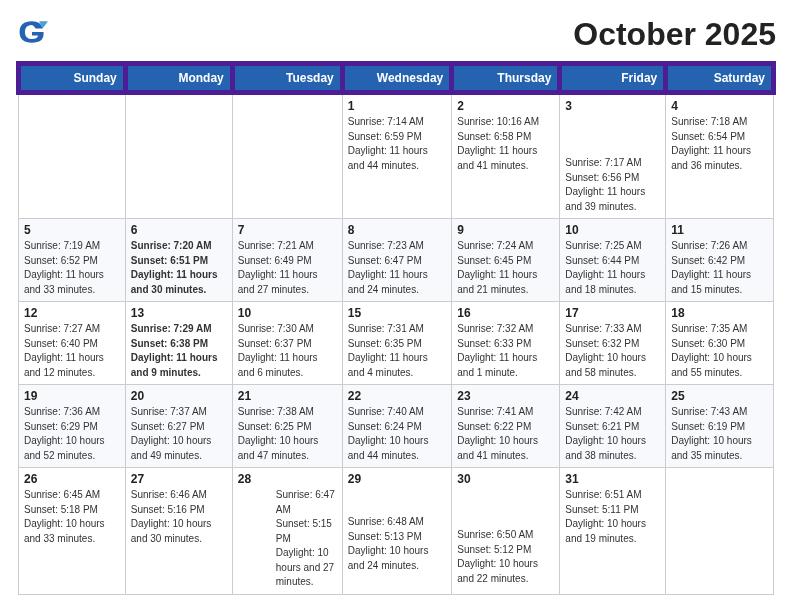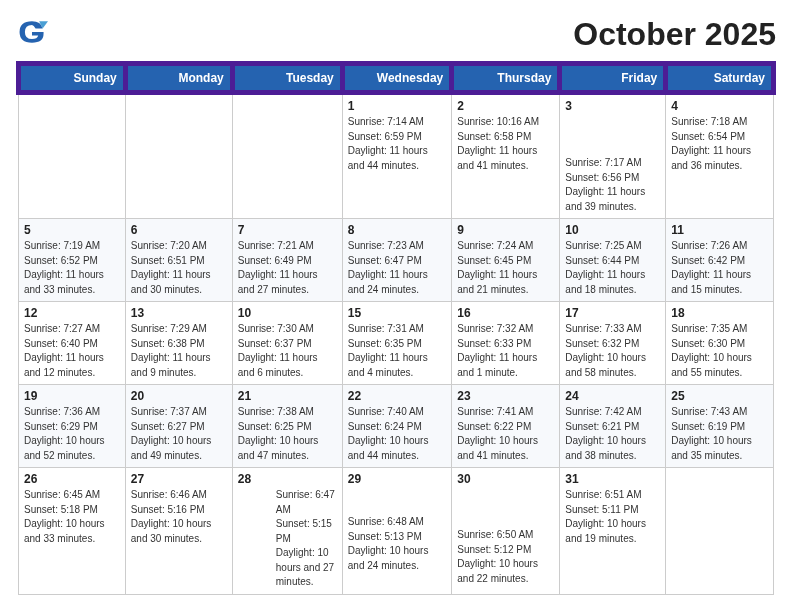--- a/index.html
+++ b/index.html
@@ -140,21 +140,21 @@
       </tr>
       <tr class="row-even">
         <td>
           <div class="day-number">5</div>
           <div class="day-info" style="white-space: pre-line;">Sunrise: 7:19 AM
 Sunset: 6:52 PM
 Daylight: 11 hours and 33 minutes.</div>
         </td>
         <td>
           <div class="day-number">6</div>
-          <div class="day-info" style="white-space: pre-line;">Sunrise: 7:20 AM
+          <div class="day-info" style="white-space: pre-line; font-weight: bold;">Sunrise: 7:20 AM
 Sunset: 6:51 PM
 Daylight: 11 hours and 30 minutes.</div>
         </td>
         <td>
           <div class="day-number">7</div>
           <div class="day-info" style="white-space: pre-line;">Sunrise: 7:21 AM
 Sunset: 6:49 PM
 Daylight: 11 hours and 27 minutes.</div>
         </td>
         <td>
@@ -184,21 +184,21 @@
       </tr>
       <tr>
         <td>
           <div class="day-number">12</div>
           <div class="day-info" style="white-space: pre-line;">Sunrise: 7:27 AM
 Sunset: 6:40 PM
 Daylight: 11 hours and 12 minutes.</div>
         </td>
         <td>
           <div class="day-number">13</div>
-          <div class="day-info" style="white-space: pre-line;">Sunrise: 7:29 AM
+          <div class="day-info" style="white-space: pre-line; font-weight: bold;">Sunrise: 7:29 AM
 Sunset: 6:38 PM
 Daylight: 11 hours and 9 minutes.</div>
         </td>
         <td>
           <div class="day-number">10</div>
           <div class="day-info" style="white-space: pre-line;">Sunrise: 7:30 AM
 Sunset: 6:37 PM
 Daylight: 11 hours and 6 minutes.</div>
         </td>
         <td>

